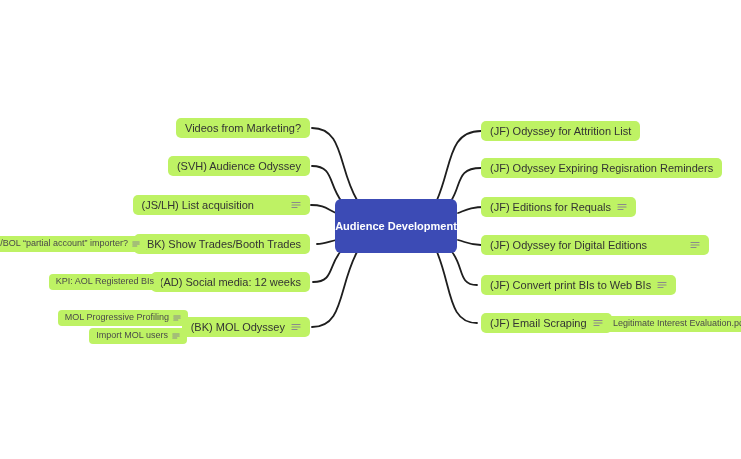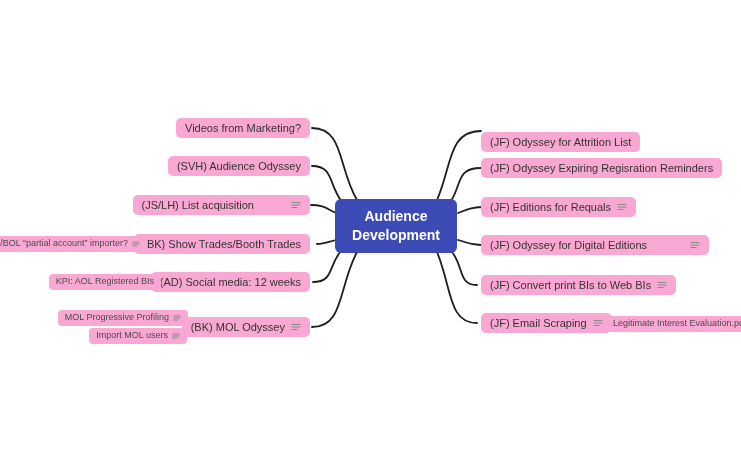--- a/index.html
+++ b/index.html
@@ -12,21 +12,21 @@
   }
   svg.links{position:absolute;left:0;top:0;width:741px;height:459px;z-index:1;}
   svg.links path{fill:none;stroke:#1e1e1e;stroke-width:1.8;stroke-linecap:round;}
   svg.links path.thin{stroke-width:1.5;}
   .node{
     position:absolute;
     z-index:2;
     display:flex;
     align-items:center;
     gap:6px;
-    background:#f9a8d4;
+    background:#bef264;
     border-radius:5px;
     padding:4px 9px;
     font-size:11px;
     color:#333333;
     white-space:nowrap;
     cursor:pointer;
     line-height:1.1;
   }
   .node.sub{
     font-size:9px;
@@ -37,21 +37,21 @@
   }
   .node.center{
     background:#3c4bb5;
     color:#ffffff;
     width:122px;
     height:54px;
     padding:0;
     border-radius:6px;
     justify-content:center;
     text-align:center;
-    font-size:14px;
+    font-size:11px;
     font-weight:bold;
     white-space:normal;
     line-height:1.35;
     box-sizing:border-box;
   }
   .icon{display:inline-flex;align-items:center;}
   .node-label{display:inline-block;}
 </style>
 </head>
 <body>
@@ -140,21 +140,21 @@
 
   <div class="node sub" style="right:554px;top:328px;">
     <span class="node-label">Import MOL users</span>
     <span class="icon">
       <svg width="8" height="8" viewBox="0 0 10 10">
           <path d="M1 2.5h8M1 5h8M1 7.5h5" stroke="#8a8a8a" stroke-width="1.3" stroke-linecap="round" fill="none"></path>
         </svg>
     </span>
   </div>
 
-  <div class="node" style="left:481px;top:132px;">
+  <div class="node" style="left:481px;top:121px;">
     <span class="node-label">(JF) Odyssey for Attrition List</span>
   </div>
 
   <div class="node" style="left:481px;top:158px;">
     <span class="node-label">(JF) Odyssey Expiring Regisration Reminders</span>
 
   </div>
 
   <div class="node" style="left:481px;top:197px;">
     <span class="node-label">(JF) Editions for Requals</span>

